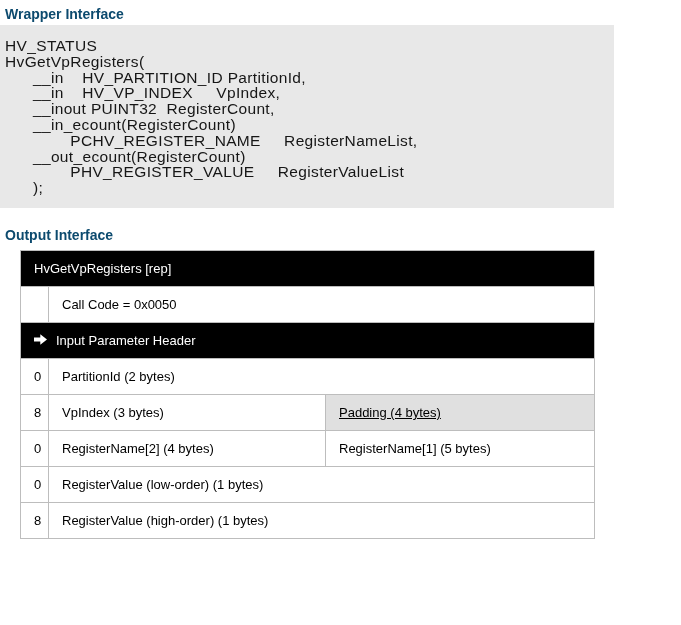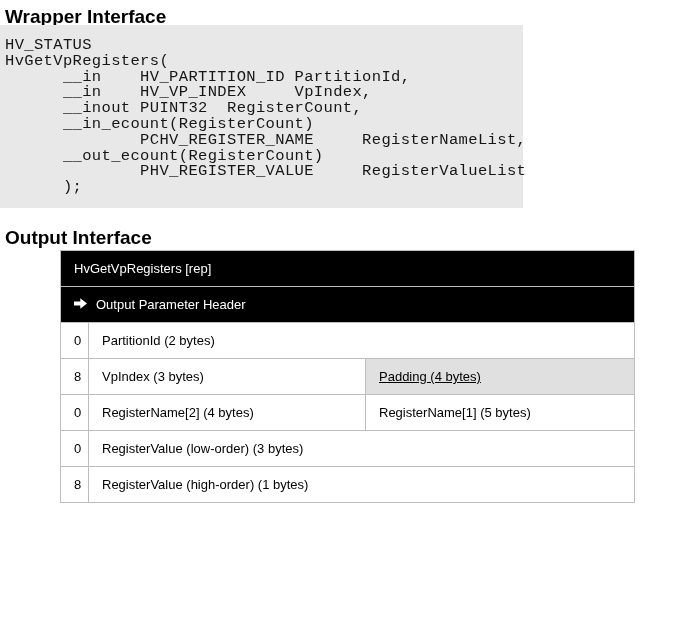--- a/index.html
+++ b/index.html
@@ -12,38 +12,38 @@
   }
   *{box-sizing:border-box;}
   html,body{margin:0;padding:0;}
   body{
     width:681px;height:625px;position:relative;overflow:hidden;
     background:#ffffff;color:var(--text-color);
     font-family:"Liberation Sans",sans-serif;
   }
   .section-heading{
     position:absolute;left:5px;margin:0;
-    font-size:19px;font-weight:bold;color:#000000;
+    font-size:14px;font-weight:bold;color:#0c4a6e;
     font-family:"Liberation Sans",sans-serif;
   }
   #wrapper-heading{top:6px;}
   #native-heading{top:227px;}
   .code-block{
-    position:absolute;left:0;top:25px;width:523px;height:183px;
+    position:absolute;left:0;top:25px;width:614px;height:183px;
     background:var(--code-bg);
     padding:13px 4px 0 5px;margin:0;
-    font-family:Liberation Mono, monospace;
+    font-family:Liberation Sans, sans-serif;
     font-size:15.5px;line-height:15.8px;letter-spacing:0.35px;
     color:#161616;white-space:pre;
   }
   .code-line{display:block;}
   table.native{
     position:absolute;left:20px;top:250px;width:574px;
     border-collapse:collapse;table-layout:fixed;
-    font-family:"Liberation Sans",sans-serif;font-size:13px;color:#000;margin-left:40px;
+    font-family:"Liberation Sans",sans-serif;font-size:13px;color:#000;
   }
   table.native td{
     border:1px solid var(--table-border);
     padding:10px 13px;
     vertical-align:middle;
     overflow:hidden;
   }
   td.hdr{
     background:var(--header-row-bg);color:var(--header-row-text);
     border-color:var(--table-border);
@@ -73,47 +73,51 @@
   </colgroup>
   <tbody>
     <tr>
       <td class="hdr" colspan="3">
         <div class="hdr-inner">
           <span>HvGetVpRegisters [rep]</span>
         </div>
       </td>
     </tr>
     <tr>
+      <td class="off"></td>
+      <td colspan="2">Call Code = 0x0050</td>
+    </tr>
+    <tr>
       <td class="hdr" colspan="3">
         <div class="hdr-inner">
           <span class="arrow-icon">
             <svg width="13" height="11" viewBox="0 0 13 11">
                 <path d="M0 3.4 H6.3 V0.3 L13 5.5 L6.3 10.7 V7.6 H0 Z" fill="#ffffff"></path>
               </svg>
           </span>
-          <span>Output Parameter Header</span>
+          <span>Input Parameter Header</span>
         </div>
       </td>
     </tr>
     <tr>
       <td class="off">0</td>
       <td colspan="2">PartitionId (2 bytes)</td>
     </tr>
     <tr>
       <td class="off">8</td>
       <td>VpIndex (3 bytes)</td>
       <td class="pad-cell">Padding (4 bytes)</td>
     </tr>
     <tr>
       <td class="off">0</td>
       <td>RegisterName[2] (4 bytes)</td>
       <td>RegisterName[1] (5 bytes)</td>
     </tr>
     <tr>
       <td class="off">0</td>
-      <td colspan="2">RegisterValue (low-order) (3 bytes)</td>
+      <td colspan="2">RegisterValue (low-order) (1 bytes)</td>
     </tr>
     <tr>
       <td class="off">8</td>
       <td colspan="2">RegisterValue (high-order) (1 bytes)</td>
     </tr>
   </tbody>
 </table>
 
 </body></html>

